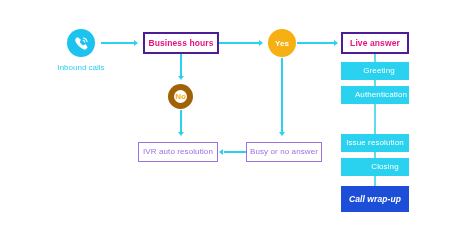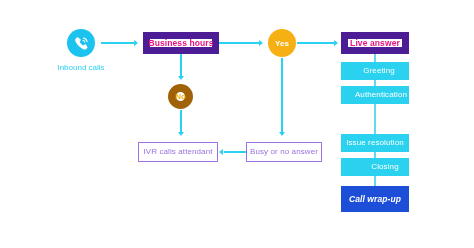--- a/index.html
+++ b/index.html
@@ -27,21 +27,21 @@
     display: flex;
     align-items: center;
     justify-content: center;
     text-align: center;
     line-height: 1.05;
     white-space: nowrap;
   }
 
   
   .node-outline-magenta {
-    border: 7px solid #4c1d95;
+    border: 2px solid #4c1d95;
     background: #ffffff;
     color: #e8127f;
     font-size: 8.5px;
     font-weight: 700;
     letter-spacing: 0.1px;
   }
 
   
   .node-outline-purple {
     border: 1.5px solid #9b72e0;
@@ -82,21 +82,21 @@
     font-size: 8px;
     font-weight: 700;
   }
   .circle-fill-amber {
     background: #f7b013;
     color: #ffffff;
     text-align: right;
   }
   .circle-outline-amber {
     background: #ffffff;
-    border: 8px solid #a16207;
+    border: 6px solid #a16207;
     color: #f2b21a;
   }
 
   
   .icon-disc {
     position: absolute;
     border-radius: 50%;
     background: #1cc3ef;
     display: flex;
     align-items: center;
@@ -181,21 +181,21 @@
   <div class="arrow-d" style="left:177.6px; top:132px;"></div>
 
   <div class="circle circle-fill-amber" style="left:268px; top:29px; width:28px; height:28px;">Yes</div>
 
   <div class="conn-h" style="left:297px; top:42.4px; width:37px;"></div>
   <div class="arrow-r" style="left:334px; top:40px;"></div>
 
   <div class="conn-v" style="left:281px; top:58px; height:74px;"></div>
   <div class="arrow-d" style="left:278.6px; top:132px;"></div>
 
-  <div class="node node-outline-purple" style="left:138px; top:142px; width:80px; height:20px;">IVR calls attendant</div>
+  <div class="node node-outline-purple" style="left:138px; top:142px; width:80px; height:20px;">IVR auto resolution</div>
 
   <div class="node node-outline-purple" style="left:246px; top:142px; width:76px; height:20px;">Busy or no answer</div>
 
   <div class="conn-h" style="left:224px; top:151.2px; width:22px;"></div>
   <div class="arrow-l" style="left:219px; top:148.8px;"></div>
 
   <div class="conn-v-thin" style="left:374.3px; top:54px; height:158px;"></div>
 
   <div class="node node-outline-magenta" style="left:341px; top:32px; width:68px; height:22px;">Live answer</div>
 

